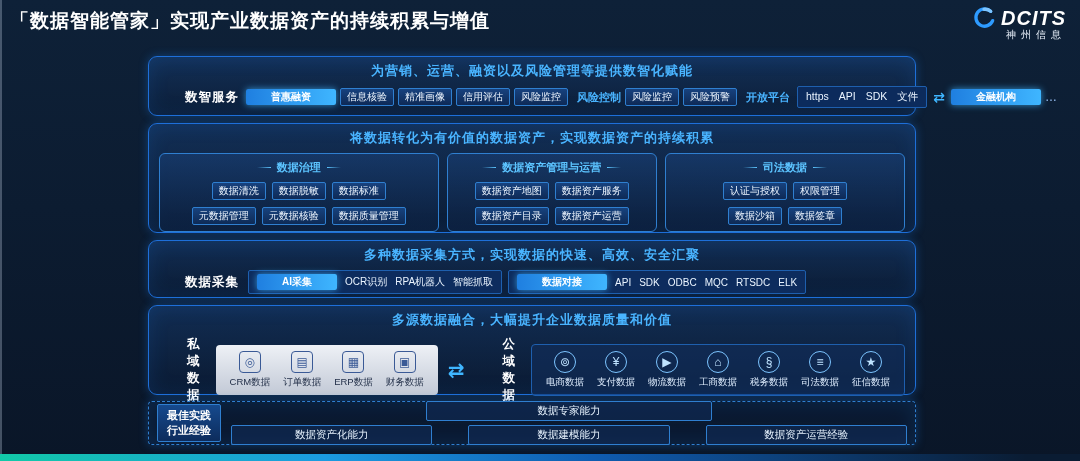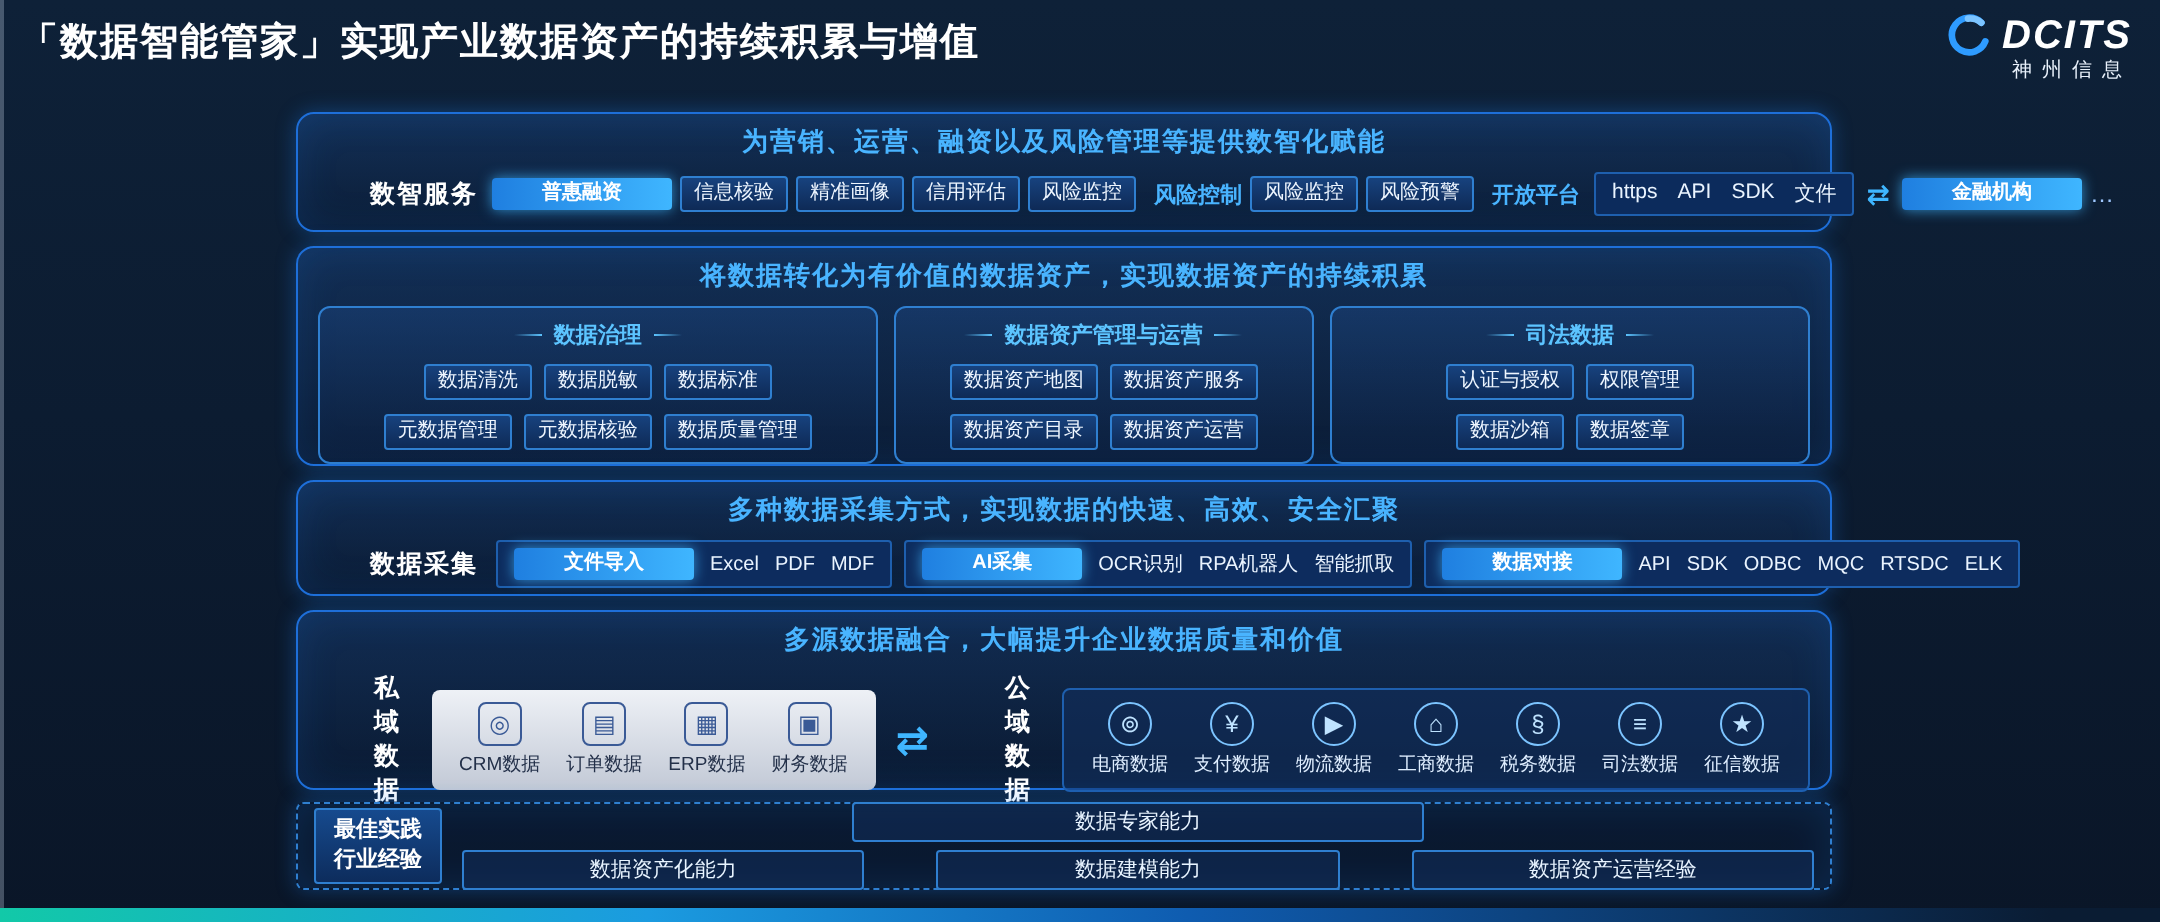--- a/index.html
+++ b/index.html
@@ -168,26 +168,20 @@
         </div>
       </div>
   </section>
 
   <section class="panel panel-collect" data-interactable="false">
     <div class="panel-header" data-interactable="false">多种数据采集方式，实现数据的快速、高效、安全汇聚</div>
     <div class="collect-row">
       <span class="side-label" data-interactable="false">数据采集</span>
       <div class="btn-row" style="gap:6px;flex:1;" data-interactable="false">
           <div class="col-bar" data-interactable="false">
-            <span class="tag" data-interactable="true">文件导入</span>
-            <span class="col-item" data-interactable="true">Excel</span>
-            <span class="col-item" data-interactable="true">PDF</span>
-            <span class="col-item" data-interactable="true">MDF</span>
-          </div>
-          <div class="col-bar" data-interactable="false">
             <span class="tag" data-interactable="true">AI采集</span>
             <span class="col-item" data-interactable="true">OCR识别</span>
             <span class="col-item" data-interactable="true">RPA机器人</span>
             <span class="col-item" data-interactable="true">智能抓取</span>
           </div>
           <div class="col-bar" data-interactable="false">
             <span class="tag" data-interactable="true">数据对接</span>
             <span class="col-item" data-interactable="true">API</span>
             <span class="col-item" data-interactable="true">SDK</span>
             <span class="col-item" data-interactable="true">ODBC</span>

